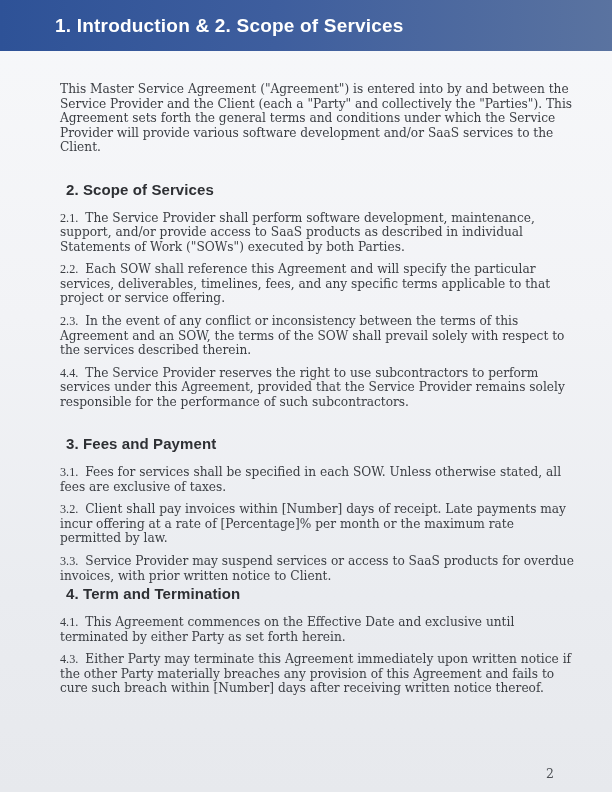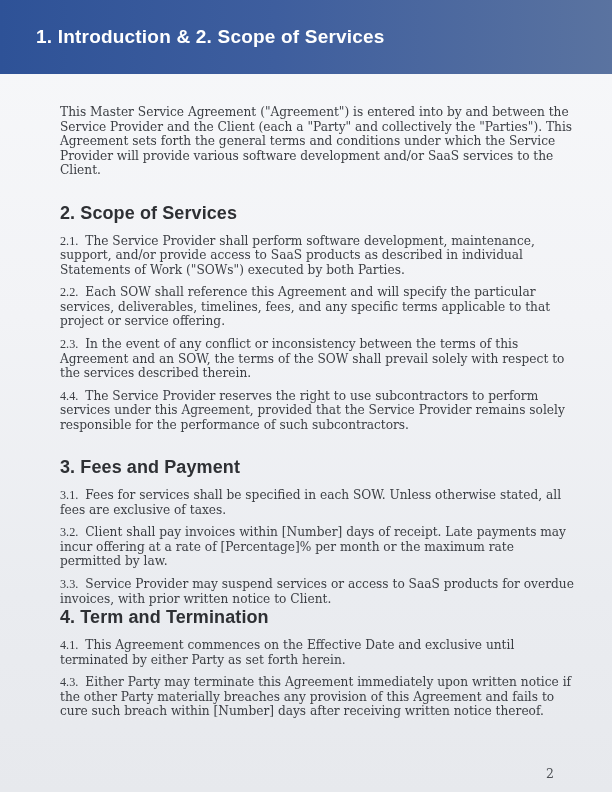--- a/index.html
+++ b/index.html
@@ -9,25 +9,25 @@
   }
   .page {
     position: relative;
     width: 612px;
     height: 792px;
     overflow: hidden;
     background: linear-gradient(180deg, #f7f8fa 0%, #f2f3f6 40%, #eaecf0 75%, #e7e9ed 100%);
     font-family: "DejaVu Serif", serif;
   }
   .doc-header {
-    height: 74px;
+    height: 51px;
     background: linear-gradient(90deg, #2e5297 0%, #3e5e9e 45%, #5a73a0 100%);
     display: flex;
     align-items: center;
-    padding-left: 36px;
+    padding-left: 55px;
     box-sizing: border-box;
   }
   .doc-title {
     margin: 0;
     color: #ffffff;
     font-family: "Liberation Sans", sans-serif;
     font-weight: 700;
     font-size: 19px;
     letter-spacing: 0.2px;
   }
@@ -37,24 +37,24 @@
     color: #3b3e43;
     font-size: 12.2px;
     line-height: 14.55px;
   }
   .para {
     margin: 0 0 8px 0;
   }
   .section-heading {
     font-family: "Liberation Sans", sans-serif;
     font-weight: 700;
-    font-size: 18px;
+    font-size: 15px;
     line-height: 20px;
     color: #2e3034;
-    margin: 25px 0 11px 0;
+    margin: 25px 0 11px 6px;
     letter-spacing: 0.1px;
   }
   .section-heading.tight {
     margin-top: -7px;
   }
   .clause-num {
     margin-right: 7px;
     font-family: Liberation Serif, serif;
   }
   .page-footer {

